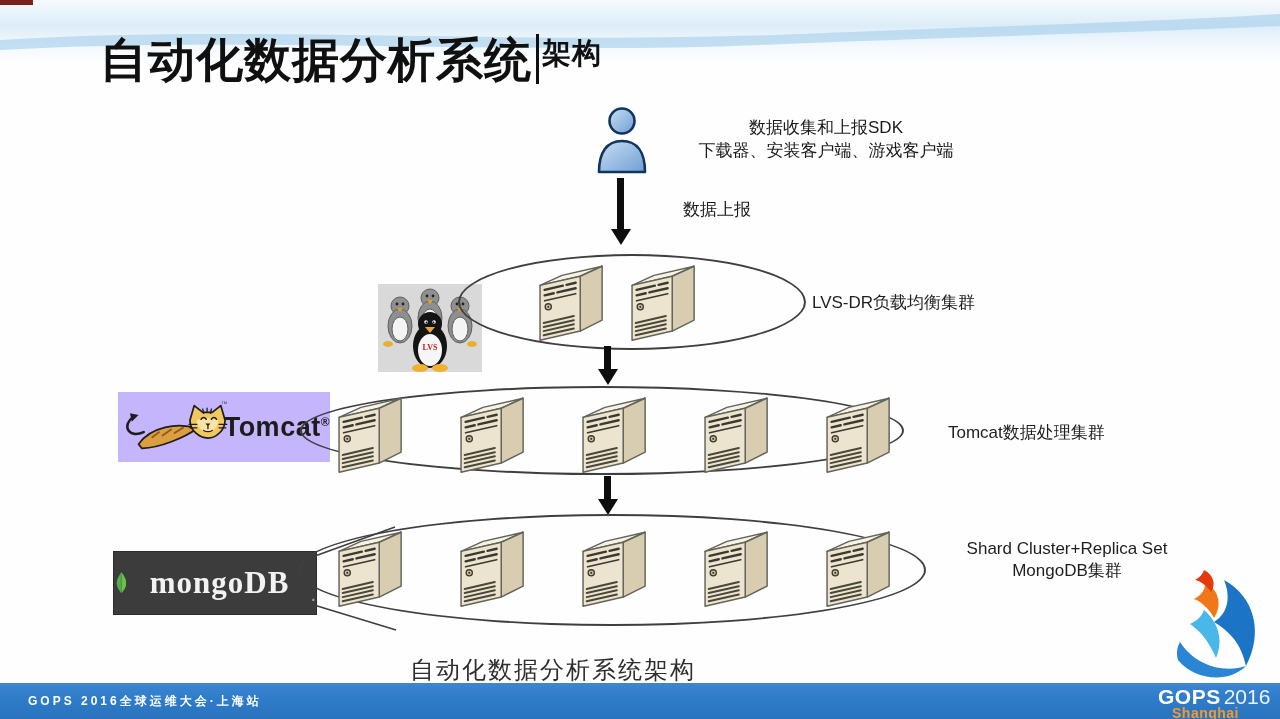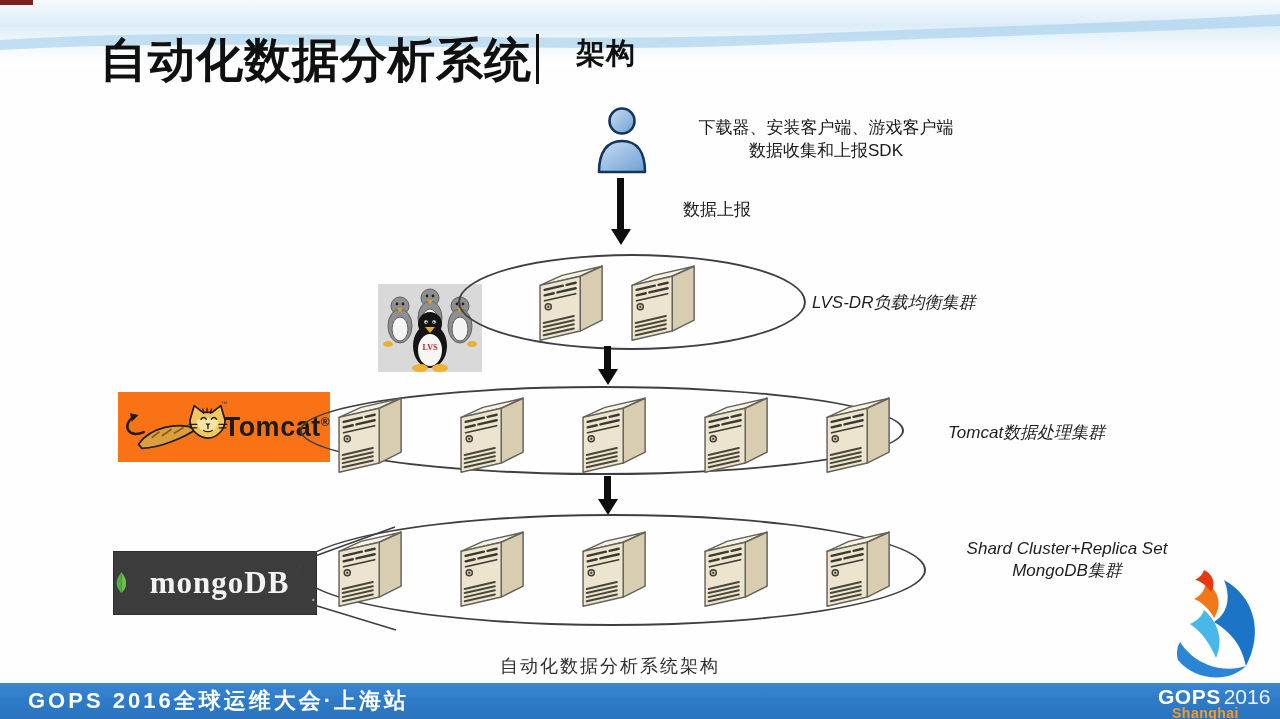--- a/index.html
+++ b/index.html
@@ -11,21 +11,21 @@
   
   .top-band { position:absolute; top:0; left:0; width:1280px; height:66px;
     background:linear-gradient(180deg,#f7fbfe 0%,#dcedf8 38%,#f3f9fd 70%,#ffffff 100%); }
   .top-band svg { position:absolute; top:0; left:0; }
   .corner-mark { position:absolute; top:0; left:0; width:33px; height:5px; background:#7c1f1f; }
 
   
   .title-row { position:absolute; left:100px; top:34px; display:flex; align-items:flex-start; }
   .title-main { font-size:47px; font-weight:bold; color:#101010; letter-spacing:1px; line-height:1.1; }
   .title-divider { width:3px; height:50px; background:#101010; margin:0 3px 3px 4px; }
-  .title-sub { font-size:29px; font-weight:bold; color:#101010; padding-bottom:4px; letter-spacing:1px;margin-left:34px; }
+  .title-sub { font-size:29px; font-weight:bold; color:#101010; padding-bottom:4px; letter-spacing:1px; }
 
   
   .person { position:absolute; left:594px; top:106px; }
   .client-text { position:absolute; left:658px; top:116px; width:336px; text-align:center;
     font-size:17px; color:#1a1a1a; line-height:23px; white-space:nowrap; }
   .flow-label { position:absolute; left:683px; top:187px; font-size:17px; color:#1a1a1a;margin-top:11px; }
 
   
   .arrow { position:absolute; width:7px; background:#0d0d0d; }
   .arrow::after { content:''; position:absolute; left:50%; transform:translateX(-50%);
@@ -43,46 +43,46 @@
 
   .server-strip { position:absolute; display:flex; }
   .strip-lvs    { left:534px; top:258px; gap:16px; }
   .strip-tomcat { left:333px; top:390px; gap:46px; }
   .strip-mongo  { left:333px; top:524px; gap:46px; }
   .server { width:76px; height:84px; }
 
   
   .penguins-box { position:absolute; left:378px; top:242px;margin-top:42px; }
   .tomcat-logo { position:absolute; left:118px; top:392px; width:212px; height:70px;
-    display:flex; align-items:center; background:#f97316; }
+    display:flex; align-items:center; background:#c4b5fd; }
   .tomcat-text { font-size:27px; font-weight:bold; color:#1c1c1c; margin-left:-4px; letter-spacing:0.5px; }
   .tomcat-text sup { font-size:12px; }
   .mongo-logo { position:absolute; left:114px; top:552px; width:202px; height:62px;
     background:#3c3c3c; display:flex; align-items:center; justify-content:center; gap:21px;
     box-shadow:0 0 0 1px #2c2c2c; }
   .mongo-text { font-family:"Liberation Serif", serif; font-size:31px; font-weight:bold;
     color:#f2f2f2; letter-spacing:1px; }
   .mongo-dot { color:#a8a8a8; font-size:20px; align-self:flex-end; padding-bottom:8px; }
   .mongo-connectors { position:absolute; left:308px; top:518px; }
 
   
-  .tier-label { position:absolute; font-size:17px; color:#1e1e1e; white-space:nowrap;font-style:italic; }
+  .tier-label { position:absolute; font-size:17px; color:#1e1e1e; white-space:nowrap; }
   .label-lvs    { left:812px; top:291px; }
   .label-tomcat { left:948px; top:421px; }
   .label-mongo  { left:928px; top:538px; width:278px; text-align:center; line-height:22px; }
 
   
-  .caption { position:absolute; left:410px; top:654px; width:400px; text-align:center;
-    font-size:18px; color:#2e2e2e; letter-spacing:2px; }
+  .caption { position:absolute; left:410px; top:654px; width:400px; text-align:left;
+    font-size:24px; color:#2e2e2e; letter-spacing:2px; }
 
   
   .footer-bar { position:absolute; left:0; top:683px; width:1280px; height:36px;
     background:linear-gradient(180deg,#3c86d2 0%,#2e7cc9 45%,#2a72bd 100%); }
   .footer-text { position:absolute; left:28px; top:0; height:24px; line-height:36px;
-    color:#ffffff; font-size:22px; font-weight:600; letter-spacing:3px; white-space:nowrap; }
+    color:#ffffff; font-size:12px; font-weight:600; letter-spacing:3px; white-space:nowrap; }
 
   .gops-logo { position:absolute; left:1150px; top:568px; width:130px; height:151px; }
   .gops-swirl { position:absolute; left:8px; top:0; }
   .gops-wordmark { position:absolute; left:8px; top:117px; white-space:nowrap; }
   .gops-word { font-size:21px; font-weight:bold; color:#ffffff; letter-spacing:0.5px; }
   .gops-year { font-size:21px; font-weight:normal; color:#eaf3fc; margin-left:3px; }
   .gops-city { position:absolute; left:22px; top:137px; font-size:14px; font-weight:bold;
     color:#f59a2b; letter-spacing:0.5px; }
 
   .hidden-defs { position:absolute; width:0; height:0; overflow:hidden; }
@@ -136,22 +136,22 @@
         <linearGradient id="pg" x1="0" y1="0" x2="1" y2="1">
           <stop offset="0" stop-color="#c9def3"></stop>
             <stop offset="1" stop-color="#6f9fd4"></stop>
         </linearGradient>
       </defs>
       <circle cx="28" cy="15" r="12.5" fill="url(#pg)" stroke="#12345f" stroke-width="2.6"></circle>
       <path d="M5,66 C5,46 13,35 28,35 C43,35 51,46 51,66 Z" fill="url(#pg)" stroke="#12345f" stroke-width="2.6" stroke-linejoin="round"></path>
     </svg>
   </div>
   <div class="client-text">
+    <div>数据收集和上报SDK</div>
     <div>下载器、安装客户端、游戏客户端</div>
-    <div>数据收集和上报SDK</div>
   </div>
 
   <div class="arrow arrow-1"></div>
   <div class="flow-label">数据上报</div>
 
   <div class="penguins-box">
     <svg width="104" height="88" viewBox="0 0 104 88">
       <rect x="0" y="0" width="104" height="88" fill="#d9d9d9"></rect>
 
       <g stroke="#5f5f5f" stroke-width="1">

